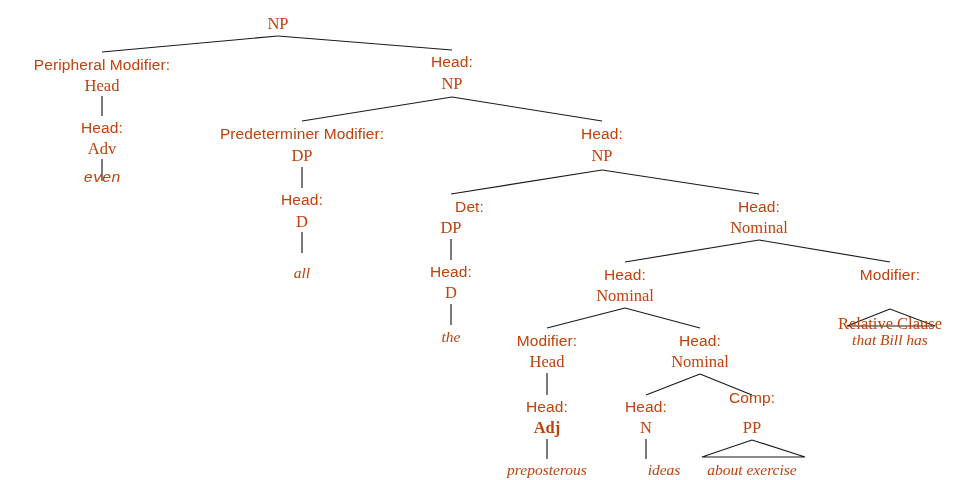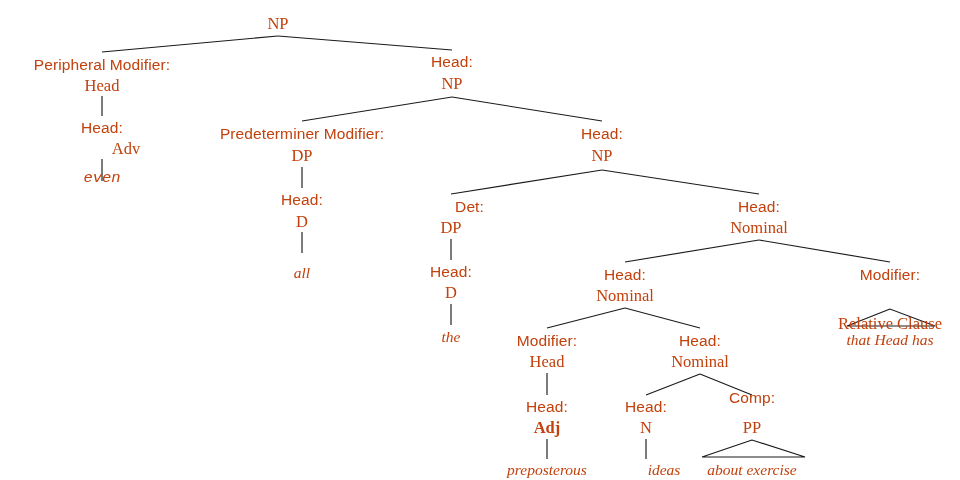--- a/index.html
+++ b/index.html
@@ -90,41 +90,41 @@
         <polygon points="752,440 702,457 805,457" class="triangle-shape"></polygon>
       </g>
   </svg>
   <div id="node-layer">
       <div class="node-text cat-label" style="left: 278px; top: 24px;">NP</div>
       <div class="node-text func-label" style="left: 102px; top: 65px;">Peripheral Modifier:</div>
       <div class="node-text cat-label" style="left: 102px; top: 86px;">Head</div>
       <div class="node-text func-label" style="left: 452px; top: 62px;">Head:</div>
       <div class="node-text cat-label" style="left: 452px; top: 84px;">NP</div>
       <div class="node-text func-label" style="left: 102px; top: 128px;">Head:</div>
-      <div class="node-text cat-label" style="left: 102px; top: 149px; margin-left: 24px;">Adv</div>
+      <div class="node-text cat-label" style="left: 102px; top: 149px;">Adv</div>
       <div class="node-text word-label" style="left: 102px; top: 179px; font-family: Liberation Mono, monospace;">even</div>
       <div class="node-text func-label" style="left: 302px; top: 134px;">Predeterminer Modifier:</div>
       <div class="node-text cat-label" style="left: 302px; top: 156px;">DP</div>
       <div class="node-text func-label" style="left: 602px; top: 134px;">Head:</div>
       <div class="node-text cat-label" style="left: 602px; top: 156px;">NP</div>
       <div class="node-text func-label" style="left: 302px; top: 200px;">Head:</div>
       <div class="node-text cat-label" style="left: 302px; top: 222px;">D</div>
       <div class="node-text word-label" style="left: 302px; top: 273px; font-style: italic;">all</div>
       <div class="node-text func-label" style="left: 451px; top: 207px; padding-left: 37px;">Det:</div>
       <div class="node-text cat-label" style="left: 451px; top: 228px;">DP</div>
       <div class="node-text func-label" style="left: 759px; top: 207px;">Head:</div>
       <div class="node-text cat-label" style="left: 759px; top: 228px;">Nominal</div>
       <div class="node-text func-label" style="left: 451px; top: 272px;">Head:</div>
       <div class="node-text cat-label" style="left: 451px; top: 293px;">D</div>
       <div class="node-text word-label" style="left: 451px; top: 337px;">the</div>
       <div class="node-text func-label" style="left: 625px; top: 275px;">Head:</div>
       <div class="node-text cat-label" style="left: 625px; top: 296px;">Nominal</div>
       <div class="node-text func-label" style="left: 890px; top: 275px;">Modifier:</div>
       <div class="node-text cat-label" style="left: 890px; top: 296px; margin-top: 28px;">Relative Clause</div>
-      <div class="node-text word-label" style="left: 890px; top: 340px;">that Head has</div>
+      <div class="node-text word-label" style="left: 890px; top: 340px;">that Bill has</div>
       <div class="node-text func-label" style="left: 547px; top: 341px;">Modifier:</div>
       <div class="node-text cat-label" style="left: 547px; top: 362px;">Head</div>
       <div class="node-text func-label" style="left: 700px; top: 341px;">Head:</div>
       <div class="node-text cat-label" style="left: 700px; top: 362px;">Nominal</div>
       <div class="node-text func-label" style="left: 547px; top: 407px;">Head:</div>
       <div class="node-text cat-label" style="left: 547px; top: 428px; font-weight: bold;">Adj</div>
       <div class="node-text word-label" style="left: 547px; top: 470px;">preposterous</div>
       <div class="node-text func-label" style="left: 646px; top: 407px;">Head:</div>
       <div class="node-text cat-label" style="left: 646px; top: 428px;">N</div>
       <div class="node-text func-label" style="left: 752px; top: 398px;">Comp:</div>

